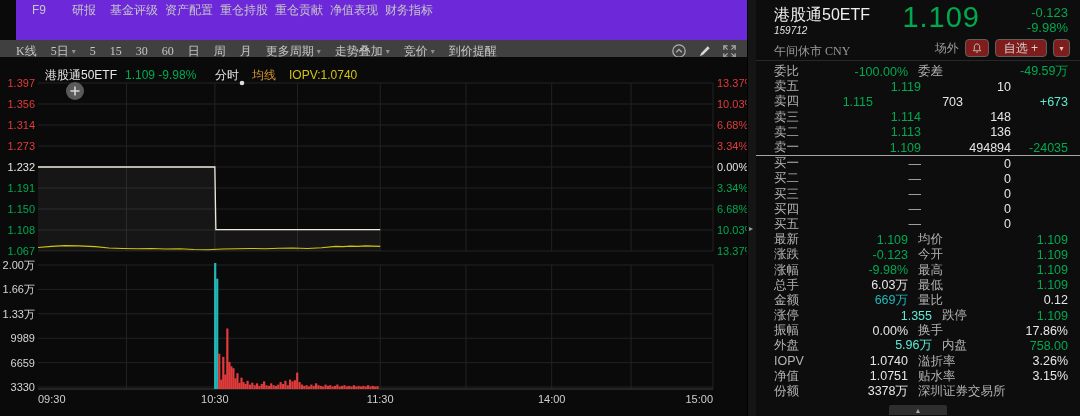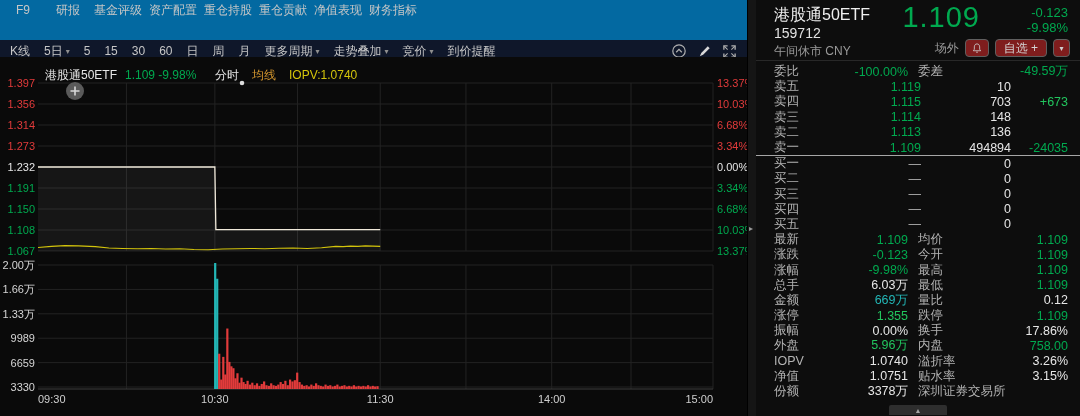--- a/index.html
+++ b/index.html
@@ -1,57 +1,57 @@
 <!DOCTYPE html>
 <html><head>
 <meta charset="utf-8">
 <style>
   html,body{margin:0;padding:0;background:#000;}
   #app{position:relative;width:1080px;height:416px;background:#000;overflow:hidden;
        font-family:"Liberation Sans","DejaVu Sans",sans-serif;font-size:12px;color:#c9c9c9;}
   
   #left{position:absolute;left:0;top:0;width:747px;height:416px;background:#0a0a0a;}
-  #menubar{position:absolute;left:0;top:0;width:747px;height:40px;background:#0369a1;}
+  #menubar{position:absolute;left:16px;top:0;width:747px;height:40px;background:#6d28d9;}
   .menu-row{position:absolute;left:16px;display:grid;grid-template-columns:40px 38px 55px 55px 55px 55px 55px 55px;height:20px;line-height:20px;}
   .menu-row.r1{top:0;}
   .menu-row.r2{top:20px;}
   .menu-item{color:#c6c6c6;white-space:nowrap;cursor:default;}
-  #toolbar{position:absolute;left:0;top:40px;width:747px;height:22px;background:#0f172a;display:flex;align-items:center;padding-left:10px;box-sizing:border-box;}
+  #toolbar{position:absolute;left:0;top:40px;width:747px;height:22px;background:#404040;display:flex;align-items:center;padding-left:16px;box-sizing:border-box;font-family:Liberation Serif, serif;}
   .tb-item{color:#c6c6c6;margin-right:14px;white-space:nowrap;display:flex;align-items:center;}
   .tb-caret{font-size:8px;color:#8f8f8f;margin-left:3px;}
   #tb-icons{position:absolute;right:10px;top:0;height:22px;display:flex;align-items:center;gap:10px;}
   #tb-icons svg{display:block;}
   #chart-wrap{position:absolute;left:0;top:57px;width:747px;height:354px;background:#0a0a0a;}
   
   #splitter{position:absolute;left:747px;top:0;width:9px;height:416px;background:#151515;border-left:1px solid #000;box-sizing:border-box;}
   #splitter .arrow{position:absolute;top:224px;left:1px;color:#9a9a9a;font-size:8px;}
   
   #right{position:absolute;left:756px;top:0;width:324px;height:416px;background:#0d0d0d;}
   #rp-header{position:absolute;left:0;top:0;width:324px;height:61px;border-bottom:1px solid #282828;box-sizing:border-box;}
   #rp-name{position:absolute;left:18px;top:5px;font-size:16px;color:#efefef;}
-  #rp-code{position:absolute;left:18px;top:25px;font-size:14px;color:#e2e2e2;}
-  #rp-status{position:absolute;left:18px;top:43px;font-size:12px;color:#9a9a9a;}
+  #rp-code{position:absolute;left:18px;top:25px;font-size:10px;color:#e2e2e2;font-style:italic;}
+  #rp-status{position:absolute;left:18px;top:43px;font-size:12px;color:#9a9a9a;font-family:Liberation Serif, serif;}
   #rp-price{position:absolute;right:100px;top:1px;font-size:29px;color:#00a94f;letter-spacing:1px;}
   #rp-change{position:absolute;right:12px;top:5px;text-align:right;font-size:13px;color:#00a94f;line-height:15px;}
   #rp-tags{position:absolute;right:10px;top:39px;display:flex;align-items:center;gap:6px;}
   #rp-market-tag{color:#9a9a9a;}
   .mini-box{border:1px solid #5f5f5f;border-radius:4px;display:flex;align-items:center;justify-content:center;color:#d5d5d5;background:#7f1d1d;}
   #rp-bell{width:22px;height:16px;}
   #rp-watch{height:16px;padding:0 8px;font-size:12px;}
   #rp-watch-caret{width:15px;height:16px;font-size:8px;color:#cfcfcf;}
   #rp-rows{position:absolute;left:0;top:64px;width:324px;}
   .q-row{display:flex;align-items:center;height:15.2px;padding:0 12px 0 18px;font-size:12.5px;white-space:nowrap;}
   .q-row .lab{width:40px;color:#b3b3b3;flex:none;}
   .q-row .price{flex:1;text-align:right;}
   .q-row .vol{width:90px;text-align:right;color:#e6e6e6;flex:none;}
   .q-row .diff{width:57px;text-align:right;flex:none;}
   .q-row.sell-one{border-bottom:1px solid #a6a6a6;}
   .q-row .lab2{width:56px;color:#b3b3b3;margin-left:10px;flex:none;}
   .q-row .val2{flex:1;text-align:right;}
-  .c-g{color:#00a94f;} .c-r{color:#22c55e;} .c-w{color:#e6e6e6;} .c-c{color:#23b6b6;} .c-gray{color:#b3b3b3;}
+  .c-g{color:#00a94f;} .c-r{color:#5eead4;padding-left:48px;} .c-w{color:#e6e6e6;} .c-c{color:#23b6b6;} .c-gray{color:#b3b3b3;}
   #rp-collapse{position:absolute;left:50%;bottom:1px;transform:translateX(-50%);width:58px;height:10px;background:#2e2e2e;border-radius:2px 2px 0 0;
                display:flex;align-items:center;justify-content:center;font-size:7px;color:#a5a5a5;}
   svg text{font-family:"Liberation Sans","DejaVu Sans",sans-serif;}
 </style>
 </head>
 <body>
 
 <div id="app">
 
   <div id="left">

